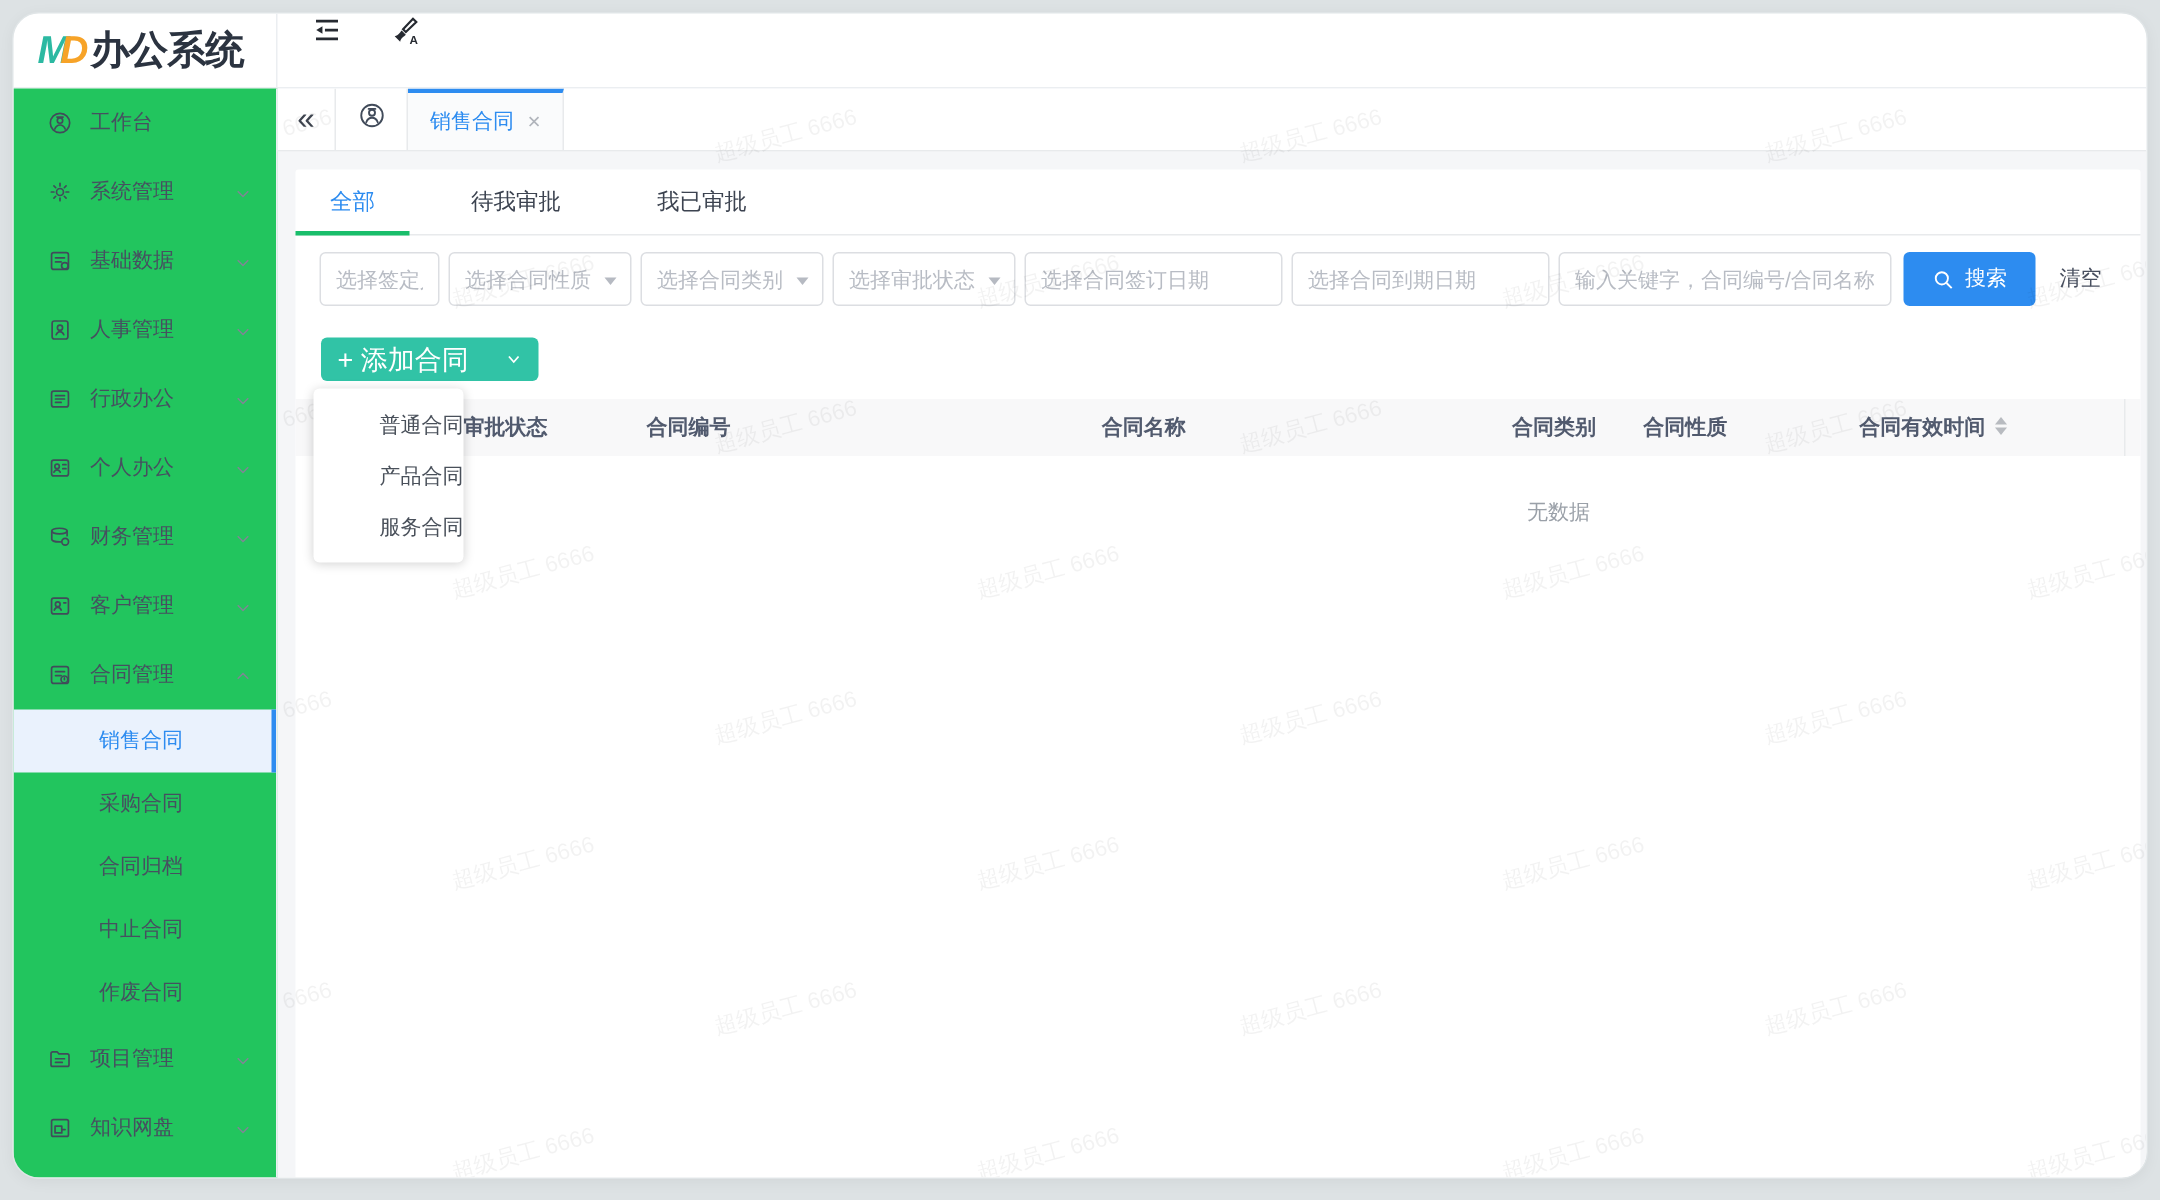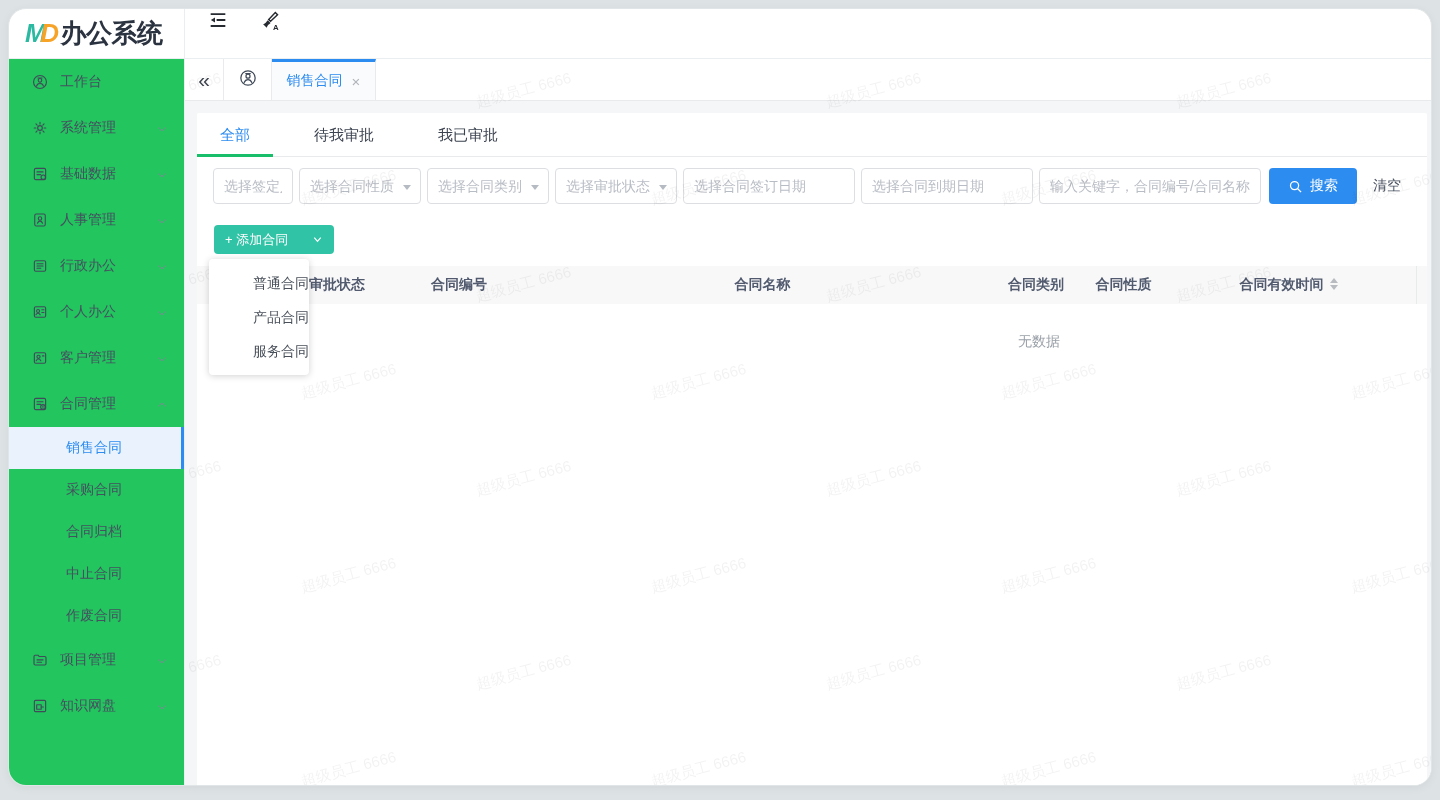--- a/index.html
+++ b/index.html
@@ -66,21 +66,21 @@
                    border-left:4.5px solid transparent; border-right:4.5px solid transparent;
                    border-top:5.5px solid #b6bac2; pointer-events:none; }
   .w80{width:80px} .w122{width:122px} .w172{width:172px} .w222{width:222px}
   .search-btn { width:88px; height:36px; background:#2d8cf0; color:#fff; border-radius:4px;
                 display:flex; align-items:center; justify-content:center; gap:7px; font-size:14px;
                 cursor:pointer; margin-left:2px; margin-right:16px; }
   .search-btn svg { width:15px; height:15px; }
   .clear-btn { font-size:14px; color:#495060; cursor:pointer; }
 
   .add-btn { position:absolute; top:112px; left:17px; height:29px; padding:0 11px; background:#31c3a6;
-             border-radius:4px; color:#fff; font-size:13px; display:flex; align-items:center; gap:24px; cursor:pointer; }
+             border-radius:4px; color:#fff; font-size:18px; display:flex; align-items:center; gap:24px; cursor:pointer; }
   .add-btn svg { width:11px; height:11px; }
 
   .table-header { position:absolute; top:153px; left:0; right:0; height:38px; background:#f8f8f9;
                   display:flex; align-items:center; font-size:14px; font-weight:bold; color:#515a6e; }
   .th { text-align:center; flex:none; }
   .th.left { text-align:center; padding-left:28px; }
   .th.flexfill { flex:1; border-left:1px solid #e8eaec; height:100%; }
   .th .sorter { display:inline-block; vertical-align:-1px; margin-left:6px; }
   .sorter i { display:block; width:0; height:0; border-left:4px solid transparent; border-right:4px solid transparent; }
   .sorter .up { border-bottom:5px solid #b8bbc0; margin-bottom:2px; }
@@ -175,20 +175,31 @@
               <path d="M5 9l7 7 7-7"></path>
             </svg></span>
         </div>
         <div class="side-item">
           <span class="icon"><svg viewBox="0 0 24 24" fill="none" stroke="#414b5a" stroke-width="1.5" stroke-linecap="round" stroke-linejoin="round">
               <rect x="4.5" y="5" width="15" height="14" rx="2"></rect>
               <circle cx="9.4" cy="10.6" r="2"></circle>
               <path d="M6.6 15.7c.6-1.4 1.6-2.1 2.8-2.1s2.2.7 2.8 2.1M14.5 9h2.8M14.5 12.6h2.8"></path>
             </svg></span>
           <span>个人办公</span>
+          <span class="chev"><svg viewBox="0 0 24 24" fill="none" stroke="#808695" stroke-width="2">
+              <path d="M5 9l7 7 7-7"></path>
+            </svg></span>
+        </div>
+        <div class="side-item">
+          <span class="icon"><svg viewBox="0 0 24 24" fill="none" stroke="#414b5a" stroke-width="1.5" stroke-linecap="round" stroke-linejoin="round">
+              <ellipse cx="11.5" cy="6.7" rx="6.8" ry="2.5"></ellipse>
+              <path d="M4.7 6.7v7.2c0 1.4 3 2.5 6.8 2.5h.8M18.3 6.7v4.2"></path>
+              <circle cx="16.6" cy="16.2" r="3"></circle>
+            </svg></span>
+          <span>财务管理</span>
           <span class="chev"><svg viewBox="0 0 24 24" fill="none" stroke="#808695" stroke-width="2">
               <path d="M5 9l7 7 7-7"></path>
             </svg></span>
         </div>
         <div class="side-item">
           <span class="icon"><svg viewBox="0 0 24 24" fill="none" stroke="#414b5a" stroke-width="1.5" stroke-linecap="round" stroke-linejoin="round">
               <rect x="4.5" y="5" width="15" height="14" rx="2"></rect>
               <circle cx="10" cy="10.4" r="2.1"></circle>
               <path d="M6.9 15.6c.7-1.5 1.8-2.3 3.1-2.3s2.4.8 3.1 2.3M15.4 9.2h1.8"></path>
             </svg></span>

